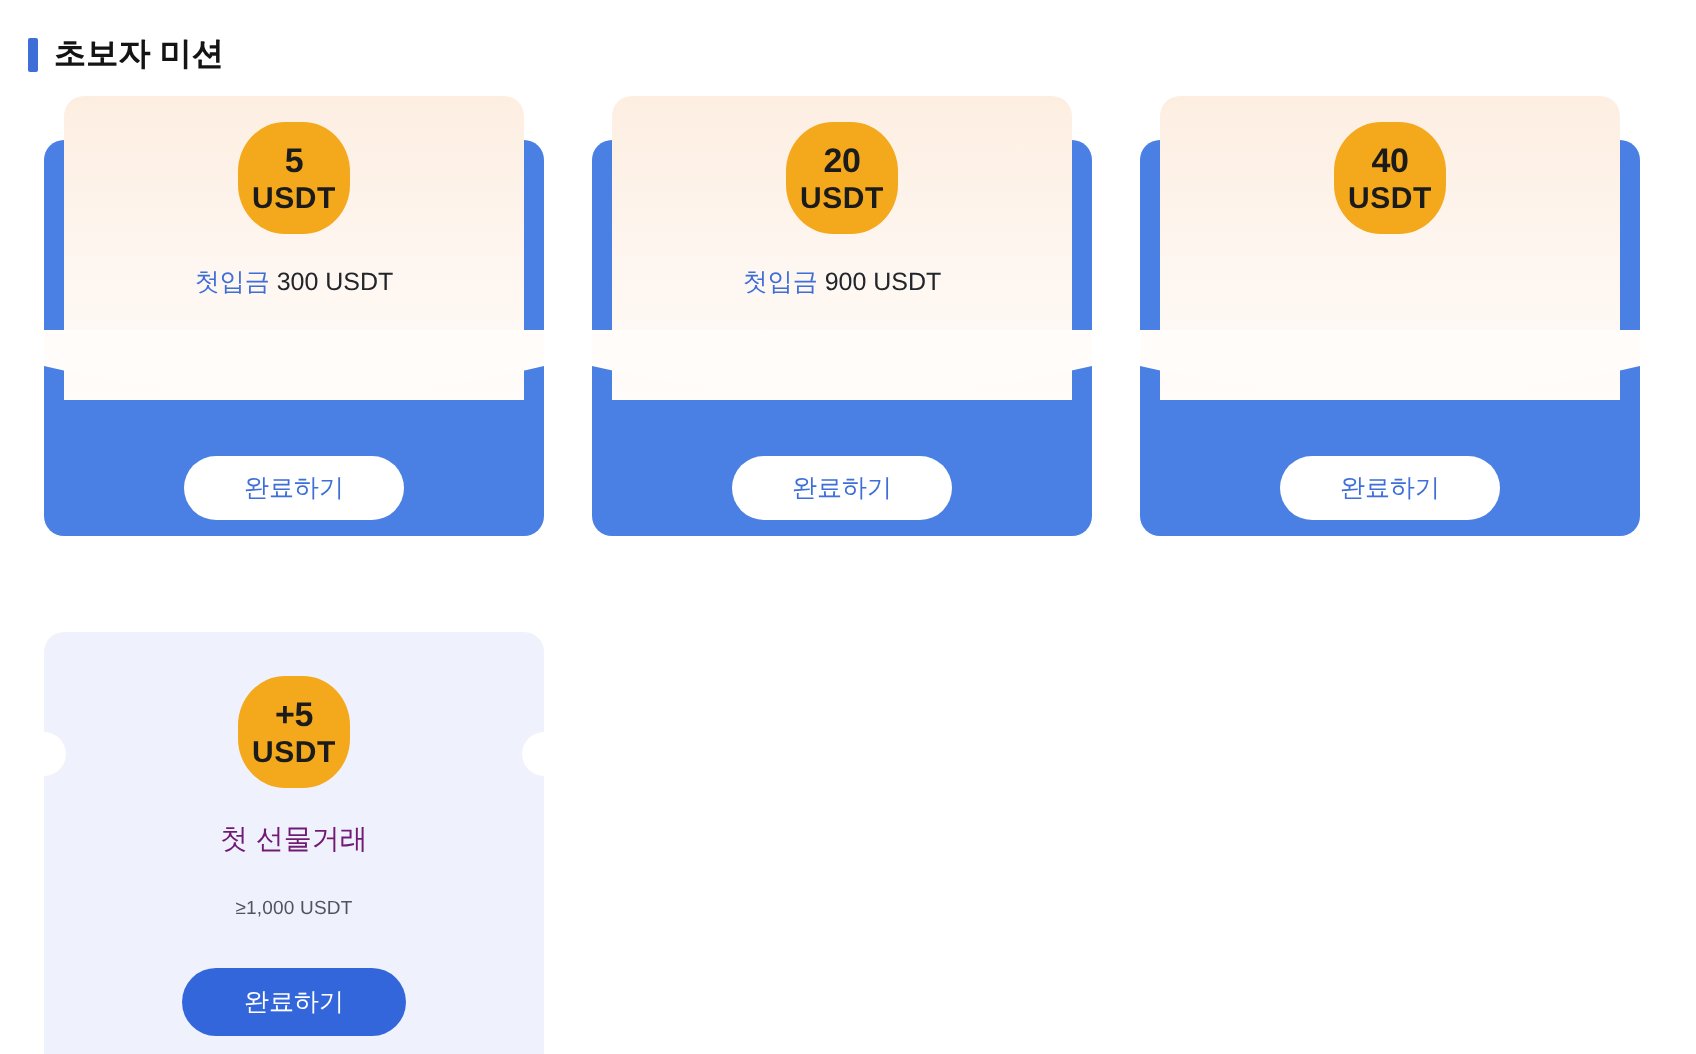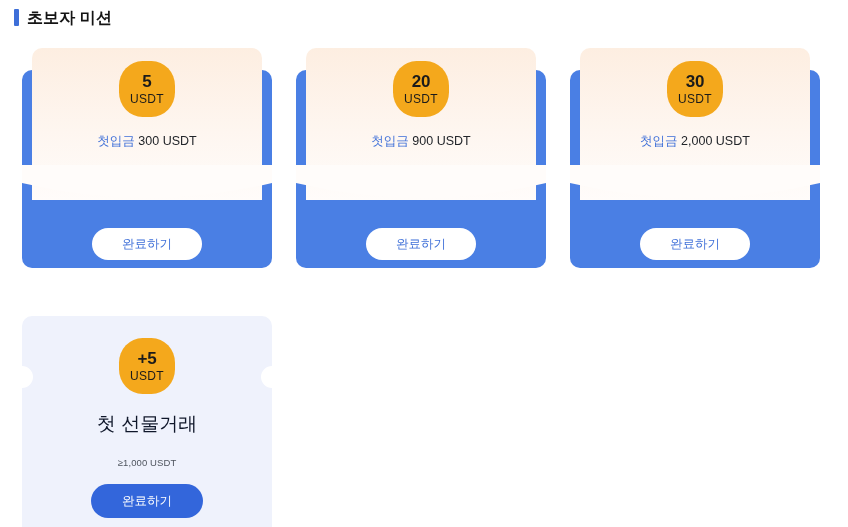--- a/index.html
+++ b/index.html
@@ -16,21 +16,21 @@
     position: relative;
     width: 848px;
     height: 527px;
     background: #ffffff;
   }
 
   
   .section-header {
     position: absolute;
     left: 14px;
-    top: 5px;
+    top: 15px;
     display: flex;
     align-items: center;
     gap: 8px;
     height: 24px;
   }
   .header-accent {
     width: 5px;
     height: 17px;
     background: #3E6FD8;
     border-radius: 1px;
@@ -124,22 +124,22 @@
     justify-content: center;
     line-height: 1;
   }
   .coin-amount {
     font-size: 17px;
     font-weight: bold;
     color: #1B1B1B;
     letter-spacing: -0.2px;
   }
   .coin-unit {
-    font-size: 12px;
-    font-weight: normal;
+    font-size: 15px;
+    font-weight: bold;
     color: #1B1B1B;
     margin-top: 3px;
     letter-spacing: 0.3px;
   }
 
   .req-line {
     margin-top: 16px;
     font-size: 12.5px;
     color: #22252A;
     white-space: nowrap;
@@ -190,22 +190,22 @@
     inset: 0;
     display: flex;
     flex-direction: column;
     align-items: center;
     z-index: 2;
   }
   .ticket-content .coin-badge { margin-top: 22px; }
 
   .ticket-title {
     margin-top: 17px;
-    font-size: 19px;
-    color: #0f172a;
+    font-size: 14px;
+    color: #701a75;
     white-space: nowrap;
   }
   .ticket-sub {
     margin-top: 20px;
     font-size: 9.5px;
     color: #4F555E;
     white-space: nowrap;
     letter-spacing: 0.1px;
   }
 
@@ -294,26 +294,22 @@
     <div class="mission-card">
       <div class="env-body"></div>
       <div class="env-sheet"></div>
       <div class="env-lip">
         <svg width="250" height="48" viewBox="0 0 250 48">
           <path d="M0 0 L250 0 L250 18 Q125 48 0 18 Z" fill="#FFFCFA"></path>
         </svg>
       </div>
       <div class="sheet-content">
         <div class="coin-badge">
-          <span class="coin-amount">30</span>
+          <span class="coin-amount">40</span>
           <span class="coin-unit">USDT</span>
-        </div>
-        <div class="req-line">
-          <span class="req-label">첫입금</span>
-          <span>2,000 USDT</span>
         </div>
       </div>
       <div class="env-action">
         <button class="btn-light">완료하기</button>
       </div>
     </div>
 
     <div style="flex-basis:100%;height:0;"></div>
 
     <div class="ticket-card">

